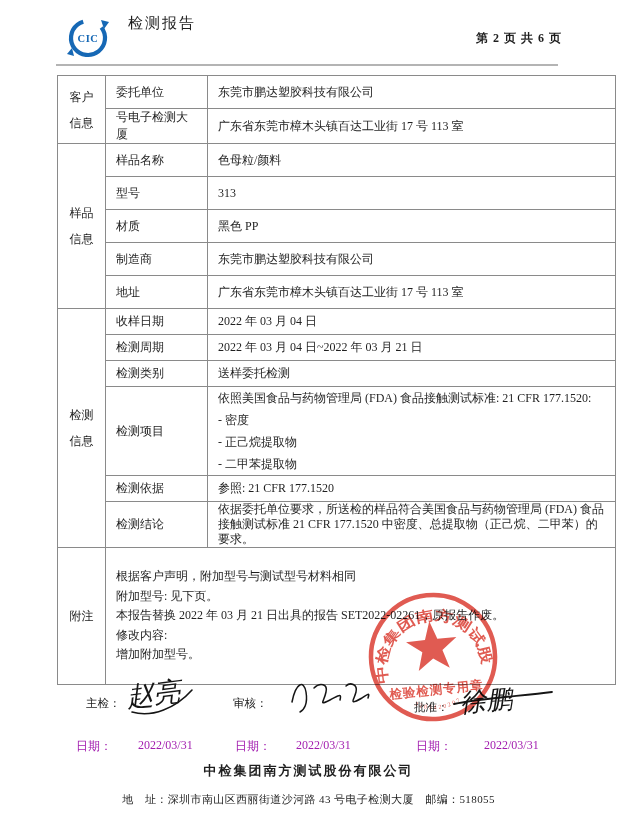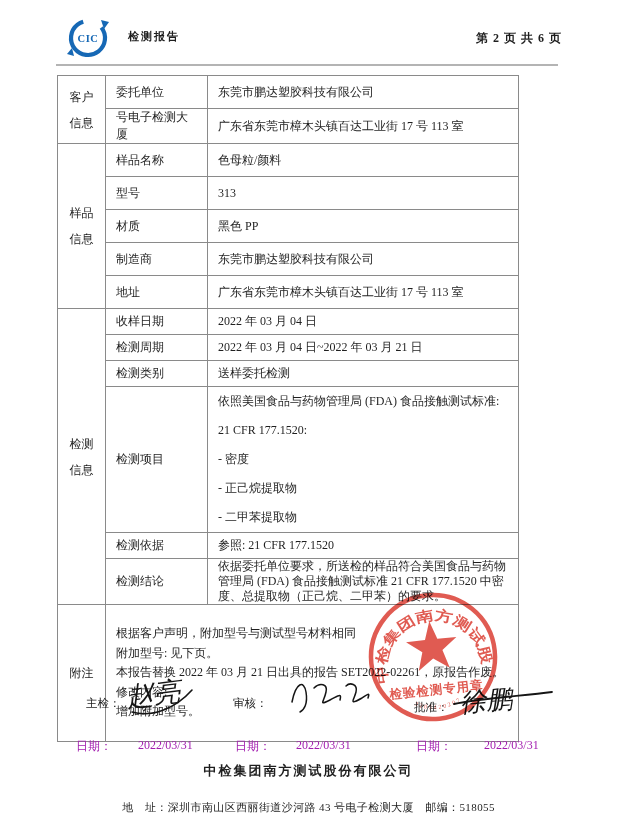--- a/index.html
+++ b/index.html
@@ -1,52 +1,52 @@
 <!DOCTYPE html>
 <html><head>
 <meta charset="utf-8">
 <style>
   html,body{margin:0;padding:0;background:#ffffff;}
   .page{position:relative;width:617px;height:840px;background:#ffffff;overflow:hidden;
         font-family:"Liberation Serif","DejaVu Serif",serif;color:#1f1f1f;}
 
   
   .hdr-logo{position:absolute;left:60px;top:13px;}
-  .hdr-title{position:absolute;left:128px;top:29px;font-size:11px;font-weight:bold;letter-spacing:2px;}
+  .hdr-title{position:absolute;left:128px;top:14px;font-size:15px;font-weight:normal;letter-spacing:2px;}
   .hdr-no{position:absolute;left:232px;top:31px;font-size:12px;font-weight:bold;}
   .hdr-page{position:absolute;left:476px;top:30px;font-size:12px;font-weight:bold;letter-spacing:1px;}
   .hdr-rule{position:absolute;left:56px;top:64px;width:502px;height:2px;background:#b4b4b4;}
 
   
-  table.main{position:absolute;left:57px;top:75px;width:462px;border-collapse:collapse;table-layout:fixed;}
+  table.main{position:absolute;left:57px;top:75px;width:559px;border-collapse:collapse;table-layout:fixed;}
   table.main td{border:1px solid #8a8a8a;font-size:12px;color:#1f1f1f;
                 padding:0 10px;vertical-align:middle;overflow:hidden;}
   td.grp{text-align:center;padding:0 3px;white-space:pre-line;line-height:26px;font-weight:normal;}
   td.lbl{padding-left:12px;}
   td.val{padding-left:12px;}
-  td.multiline{white-space:pre-line;vertical-align:top;padding-top:6px;line-height:29px;}
+  td.multiline{white-space:pre-line;vertical-align:top;padding-top:6px;line-height:22px;}
   td.note-val{white-space:pre-line;vertical-align:top;padding-top:8px;line-height:19.5px;}
   td.tight{line-height:15px;padding-top:4px;padding-bottom:4px;vertical-align:middle;}
   tr.h33{height:33px;} tr.h26{height:26px;} tr.h89{height:89px;}
   tr.h44{height:44px;} tr.h137{height:137px;}
 
   
   .sig-label{position:absolute;font-size:11.5px;color:#222;}
   .sig-date{position:absolute;font-size:12px;color:#a21caf;}
   .sig-svg{position:absolute;}
   .ink{fill:#151515;}
   .ink-stroke{stroke:#151515;fill:none;stroke-linecap:round;}
 
   
   .stamp{position:absolute;left:364px;top:588px;opacity:0.8;mix-blend-mode:multiply;pointer-events:none;}
 
   
   .footer{position:absolute;left:0;top:762px;width:617px;text-align:center;}
   .footer .company{font-size:13px;font-weight:bold;letter-spacing:2px;margin-bottom:4px;}
-  .footer .line{font-size:11px;margin-top:20px;letter-spacing:0.4px;}
+  .footer .line{font-size:11px;margin-top:12px;letter-spacing:0.4px;}
   .footer a{color:#0000cc;text-decoration:underline;font-family:"Liberation Mono","DejaVu Sans Mono",monospace;font-size:10.5px;}
 </style>
 </head>
 <body>
 
 <div class="page">
 
   <svg class="hdr-logo" width="56" height="50" viewBox="0 0 56 50">
     <circle cx="28" cy="25" r="17" fill="none" stroke="#1668b5" stroke-width="4.2" stroke-dasharray="86 21" transform="rotate(-38 28 25)"></circle>
     <path d="M41,7 l8,2 -5,7 z" fill="#1668b5"></path>

